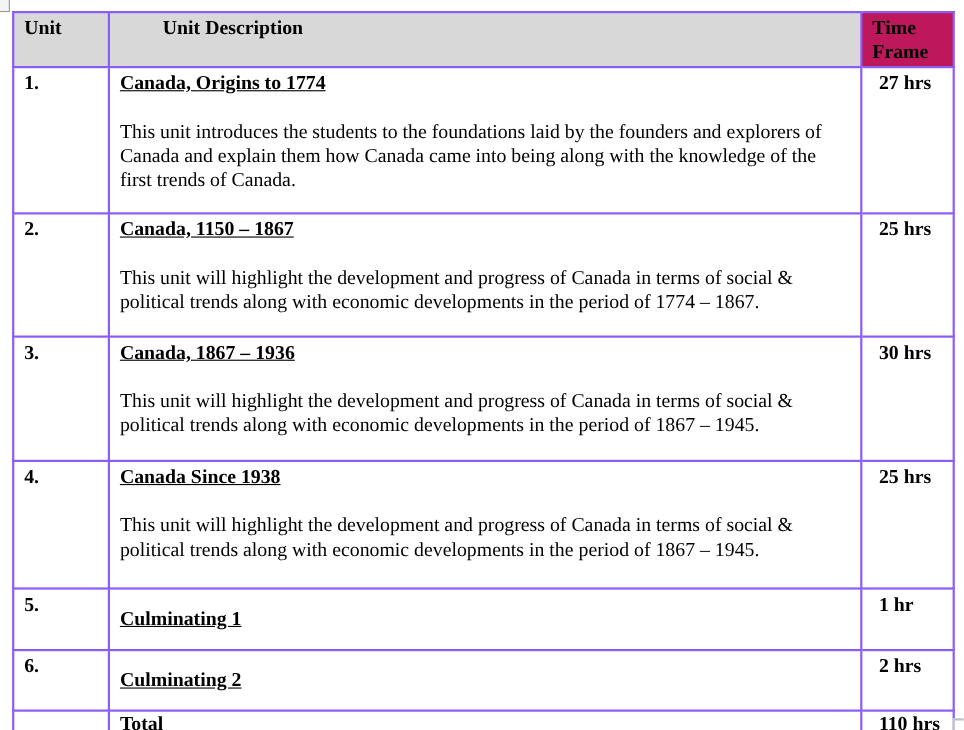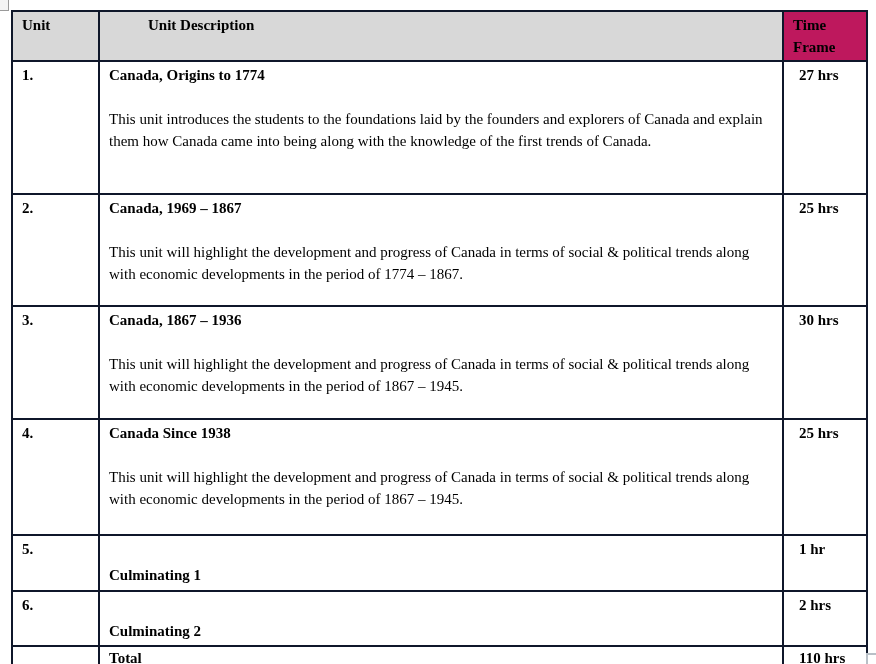--- a/index.html
+++ b/index.html
@@ -23,47 +23,47 @@
     top: 10px;
     width: 855px;
     border-collapse: collapse;
     table-layout: fixed;
   }
   col.c-unit  { width: 87px;  }
   col.c-desc  { width: 684px; }
   col.c-time  { width: 84px;  }
 
   th, td {
-    border: 2px solid #0f172a;
+    border: 2px solid #8b5cf6;
     vertical-align: top;
     padding: 2px 8px 2px 9px;
-    font-size: 15px;
+    font-size: 18px;
     line-height: 22px;
     overflow: hidden;
   }
   thead th {
     background: #d8d8d8;
     text-align: left;
     font-weight: bold;
     height: 43px;
   }
 
   .unit-cell  { font-weight: bold; }
   .time-cell  { font-weight: bold; padding-left: 15px; }
-  .unit-title { font-weight: bold; }
+  .unit-title { font-weight: bold; text-decoration: underline; }
   .unit-body  { margin: 22px 0 0 0; }
 
   tr.r1 td { height: 127px; }
   tr.r2 td { height: 106px; }
   tr.r3 td { height: 107px; }
   tr.r4 td { height: 110px; }
   tr.r5 td { height: 50px;  }
   tr.r6 td { height: 49px;  }
 
-  tr.compact .unit-title { margin-top: 26px; }
+  tr.compact .unit-title { margin-top: 13px; }
 
   tr.total-row td { height: 21px; line-height: 19px; }
   .total-label { font-weight: bold; }
 
   
   .move-handle {
     position: absolute;
     left: -1px;
     top: -4px;
     width: 8px;
@@ -104,21 +104,21 @@
       <td class="unit-cell">1.</td>
       <td class="desc-cell">
         <div class="unit-title">Canada, Origins to 1774</div>
         <p class="unit-body">This unit introduces the students to the foundations laid by the founders and explorers of Canada and explain them how Canada came into being along with the knowledge of the first trends of Canada.</p>
       </td>
       <td class="time-cell">27 hrs</td>
     </tr>
     <tr class="r2">
       <td class="unit-cell">2.</td>
       <td class="desc-cell">
-        <div class="unit-title">Canada, 1969 – 1867</div>
+        <div class="unit-title">Canada, 1150 – 1867</div>
         <p class="unit-body">This unit will highlight the development and progress of Canada in terms of social &amp; political trends along with economic developments in the period of 1774 – 1867.</p>
       </td>
       <td class="time-cell">25 hrs</td>
     </tr>
     <tr class="r3">
       <td class="unit-cell">3.</td>
       <td class="desc-cell">
         <div class="unit-title">Canada, 1867 – 1936</div>
         <p class="unit-body">This unit will highlight the development and progress of Canada in terms of social &amp; political trends along with economic developments in the period of 1867 – 1945.</p>
       </td>

